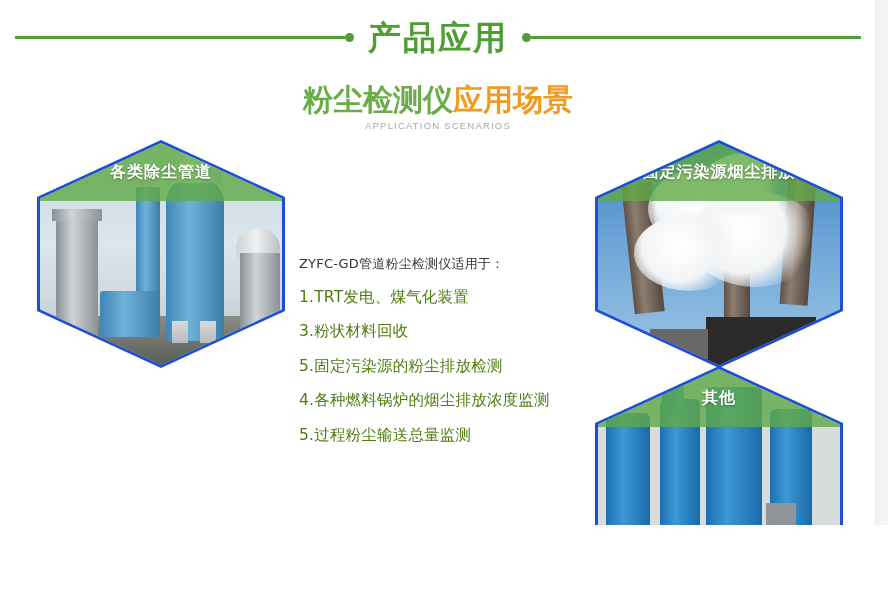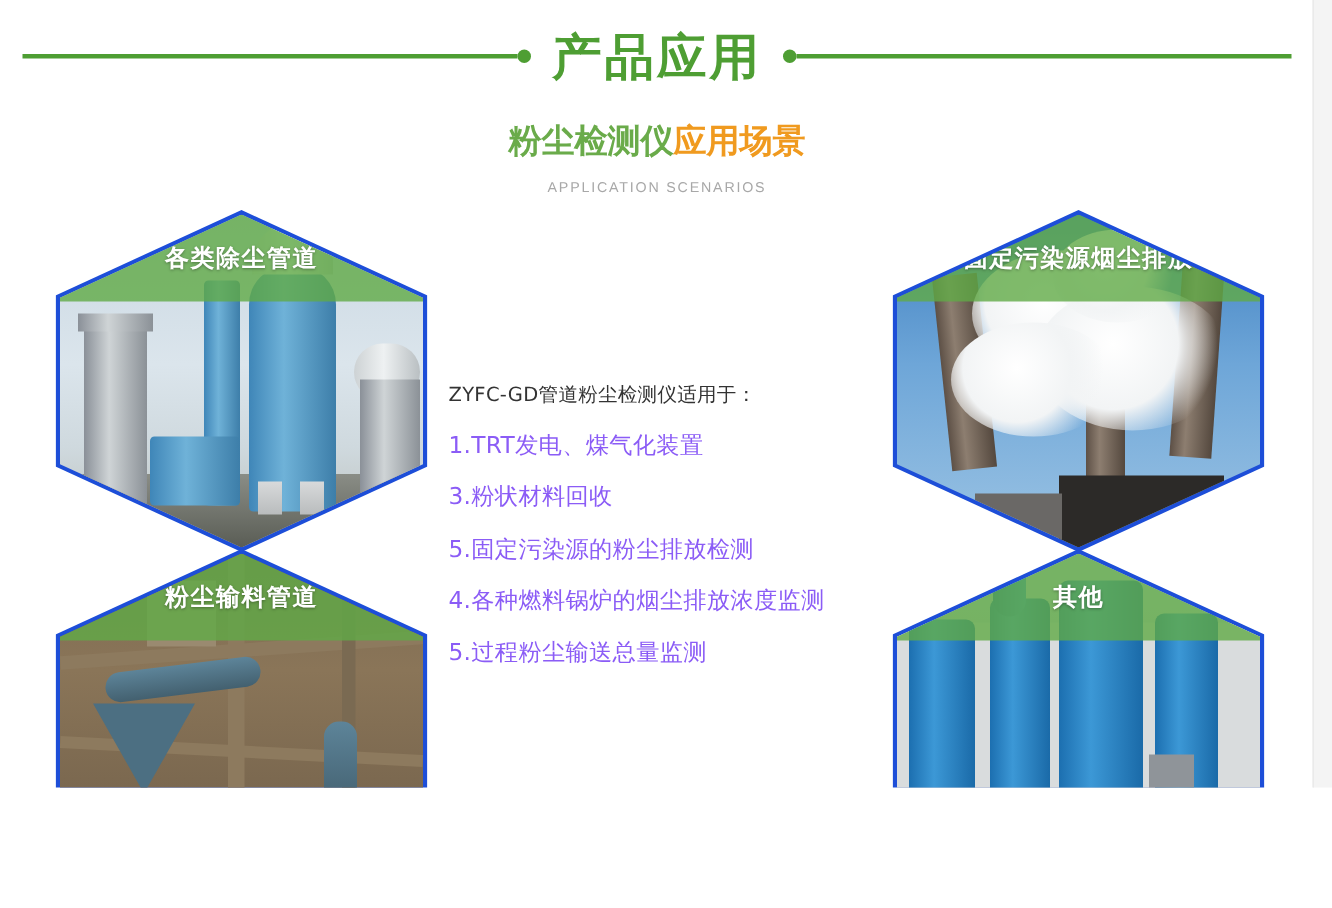--- a/index.html
+++ b/index.html
@@ -21,21 +21,21 @@
   .dot{width:9px;height:9px;border-radius:50%;background:#4e9e33;flex:0 0 auto;}
   .main-title{
     font-size:33px;color:#4e9e33;font-weight:700;
     letter-spacing:2px;padding:0 14px;white-space:nowrap;line-height:1;
     font-family:"DejaVu Sans","Liberation Sans",sans-serif;
   }
   .rule-pad{width:15px;flex:0 0 auto;}
 
   .subtitle{
     position:absolute;top:82px;left:0;width:876px;text-align:center;
-    font-size:22px;font-weight:700;line-height:1.2;white-space:nowrap;
+    font-size:30px;font-weight:700;line-height:1.2;white-space:nowrap;
     font-family:"DejaVu Sans","Liberation Sans",sans-serif;
   }
   .sub-green{color:#6aab4a;}
   .sub-orange{color:#f09a1f;}
   .eyebrow{
     position:absolute;top:120px;left:0;width:876px;text-align:center;
     font-size:9.5px;color:#a8a8a8;letter-spacing:1.2px;font-weight:400;
     font-family:"Liberation Sans",sans-serif;
   }
 
@@ -88,21 +88,21 @@
   .dark{position:absolute;background:#2c2a28;}
 
   
   .copy{
     position:absolute;left:299px;top:256px;width:300px;
     font-family:"DejaVu Sans","Liberation Sans",sans-serif;
     color:#3a3a3a;
   }
   .copy .lead{font-size:13px;color:#333;margin:0 0 16px 0;letter-spacing:0.2px;line-height:1.2;white-space:nowrap;}
   .copy ol{list-style:none;margin:0;padding:0;}
-  .copy li{font-size:15.5px;color:#8b5cf6;margin-bottom:16px;line-height:1.2;white-space:nowrap;letter-spacing:0.2px;}
+  .copy li{font-size:15.5px;color:#4d7c0f;margin-bottom:16px;line-height:1.2;white-space:nowrap;letter-spacing:0.2px;}
   .copy li:last-child{margin-bottom:0;}
 </style>
 </head>
 <body>
 
 <div class="page">
 
   <div class="title-row">
     <div class="rule-pad"></div>
     <div class="rule left"></div>
@@ -151,41 +151,20 @@
         <div class="smoke" style="left:104px;top:10px;width:86px;height:62px;"></div>
         <div class="dark" style="left:108px;top:174px;width:110px;height:48px;"></div>
         <div class="dark" style="left:52px;top:186px;width:58px;height:36px;background:#6a6866;"></div>
       </div>
       <div class="hex-band">
         <span class="hex-label">固定污染源烟尘排放</span>
       </div>
     </div>
   </div>
 
-  <div class="hex" id="hex-bl">
-    <div class="hex-inner">
-      <div class="hex-photo">
-        <div class="rustbg"></div>
-        <div class="beam" style="left:0;top:60px;width:242px;height:9px;transform:rotate(-4deg);"></div>
-        <div class="beam" style="left:0;top:128px;width:242px;height:8px;transform:rotate(3deg);"></div>
-        <div class="beam" style="left:112px;top:0;width:11px;height:222px;"></div>
-        <div class="beam" style="left:188px;top:0;width:9px;height:222px;background:#7a6a52;"></div>
-        <div class="pipe" style="left:30px;top:74px;width:104px;height:20px;transform:rotate(-7deg);"></div>
-        <div class="cone" style="left:22px;top:100px;"></div>
-        <div class="pipe" style="left:44px;top:158px;width:40px;height:18px;"></div>
-        <div class="pipe" style="left:96px;top:166px;width:70px;height:16px;"></div>
-        <div class="pipe" style="left:176px;top:112px;width:22px;height:58px;border-radius:10px;"></div>
-        <div class="bldg" style="left:58px;top:18px;width:46px;height:44px;background:#9a8a70;"></div>
-        <div class="pipe" style="left:0;top:186px;width:240px;height:16px;background:linear-gradient(#a59070,#7d6b50);transform:rotate(-3deg);"></div>
-      </div>
-      <div class="hex-band">
-        <span class="hex-label">粉尘输料管道</span>
-      </div>
-    </div>
-  </div>
 
   <div class="hex" id="hex-br">
     <div class="hex-inner">
       <div class="hex-photo">
         <div class="sky" style="background:linear-gradient(#cfd8dd,#b8c0c4);"></div>
         <div class="bldg" style="left:0;top:46px;width:242px;height:120px;background:#d9dcdd;"></div>
         <div class="ground" style="height:26%;background:linear-gradient(#8d8b86,#55534e);"></div>
         <div class="bluetower" style="left:8px;top:44px;width:44px;height:148px;"></div>
         <div class="bluetower" style="left:62px;top:30px;width:40px;height:162px;"></div>
         <div class="bluetower" style="left:108px;top:18px;width:56px;height:174px;"></div>

